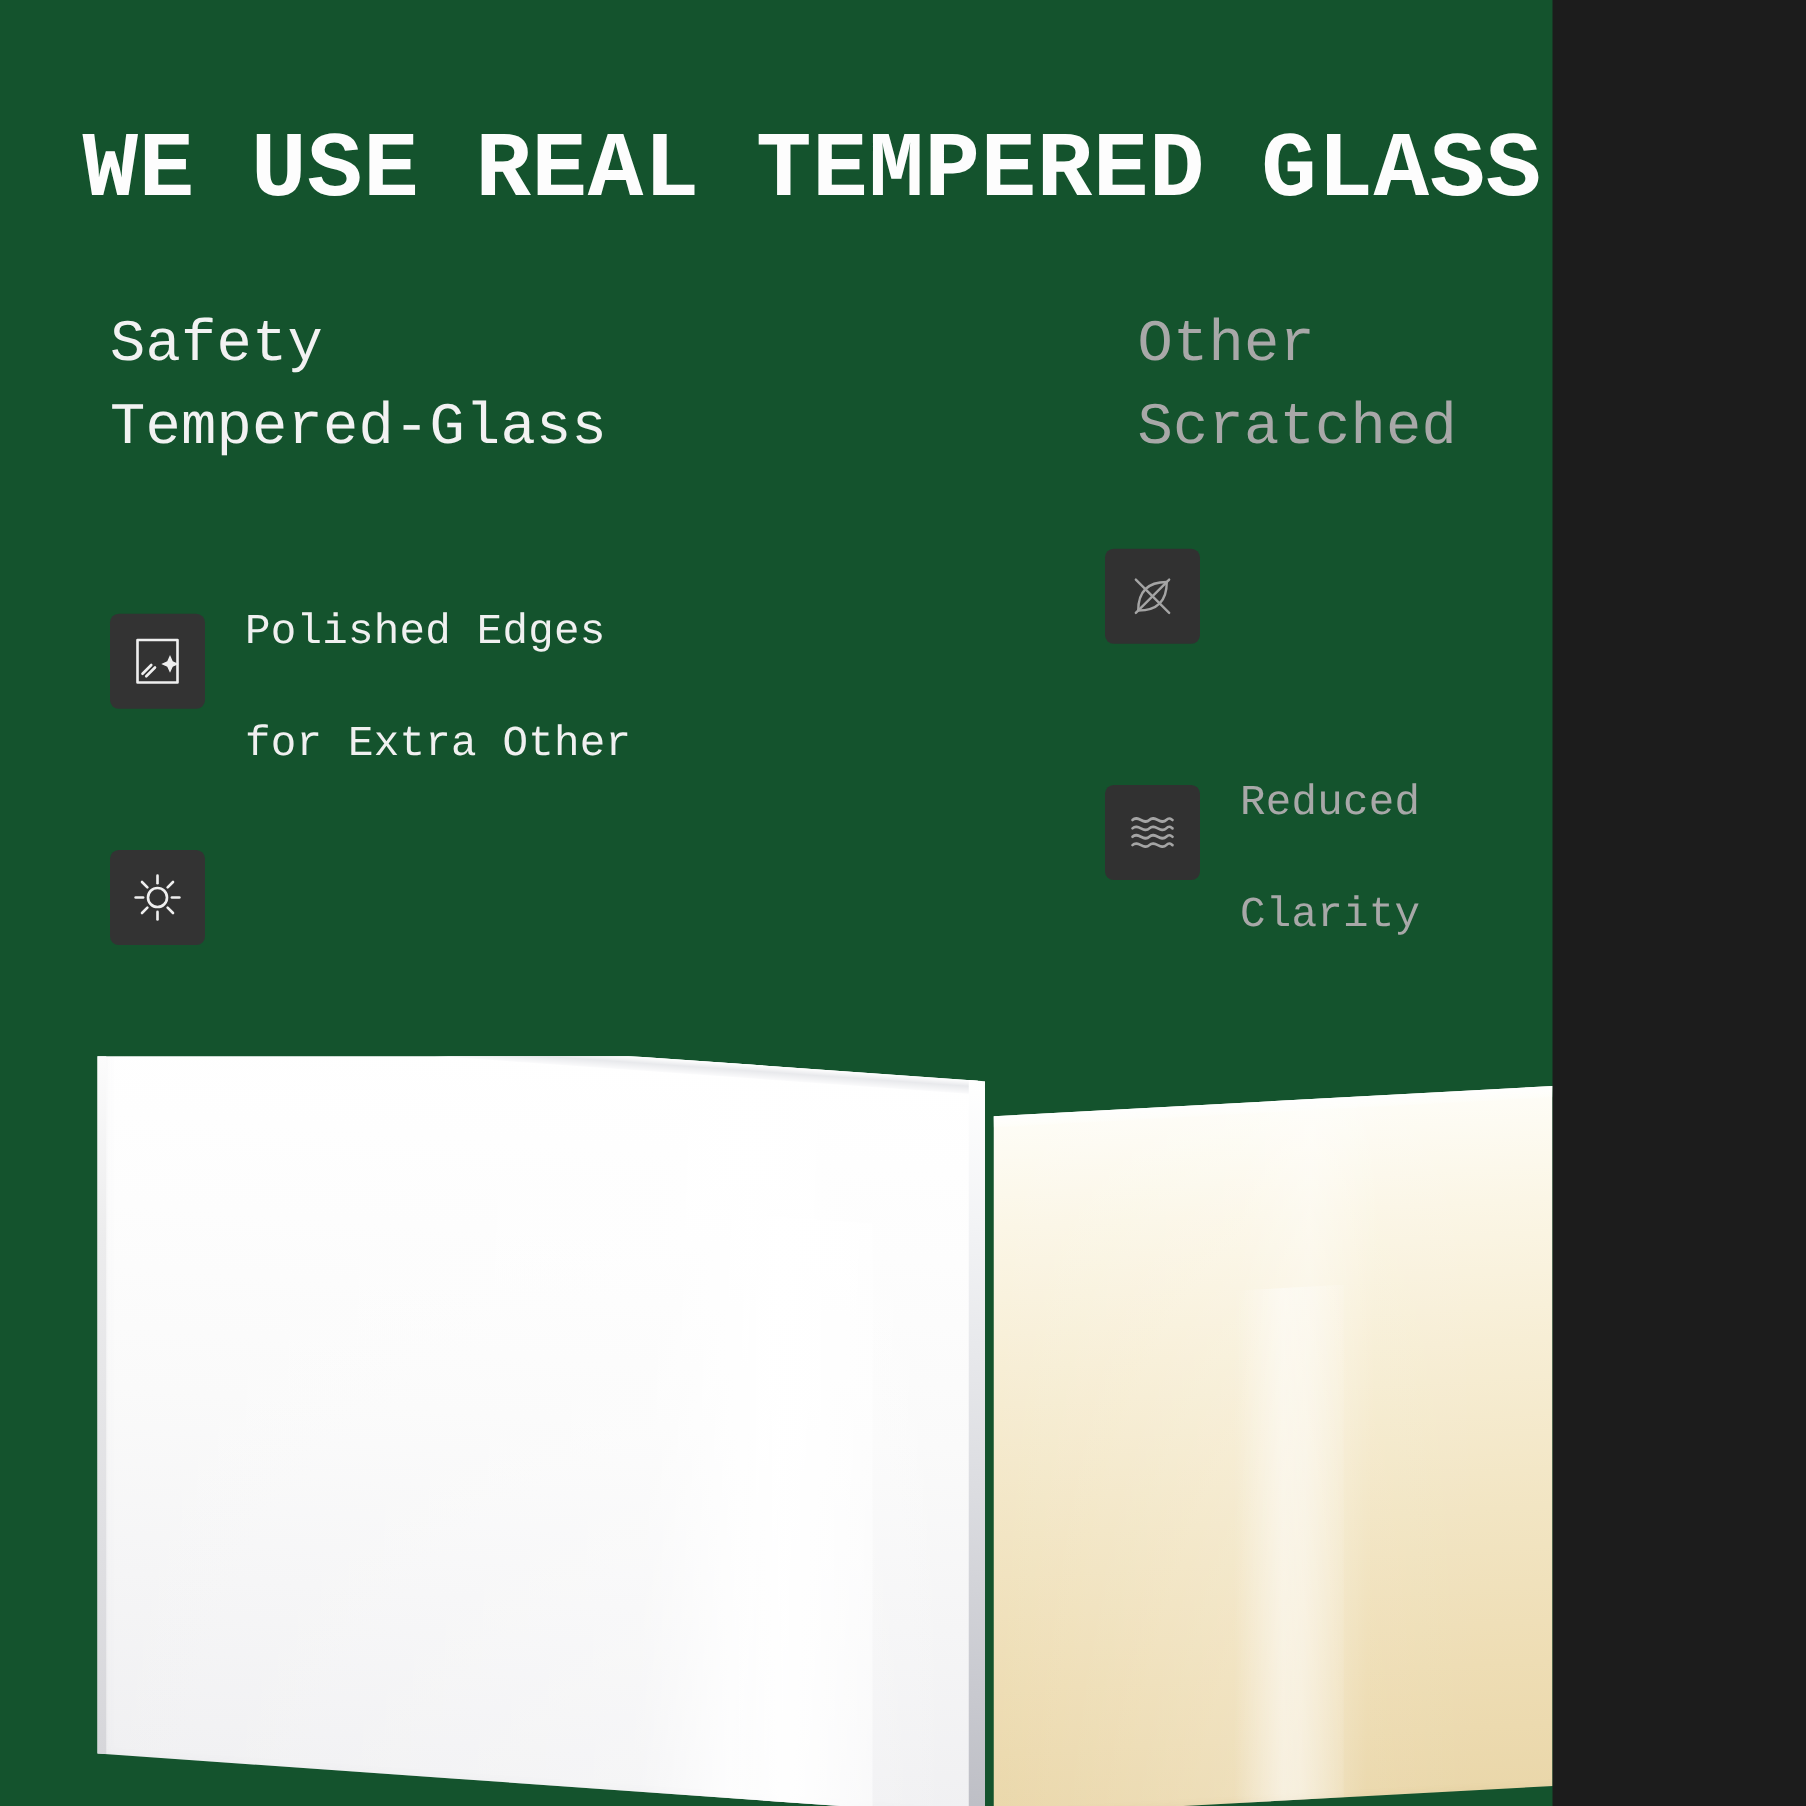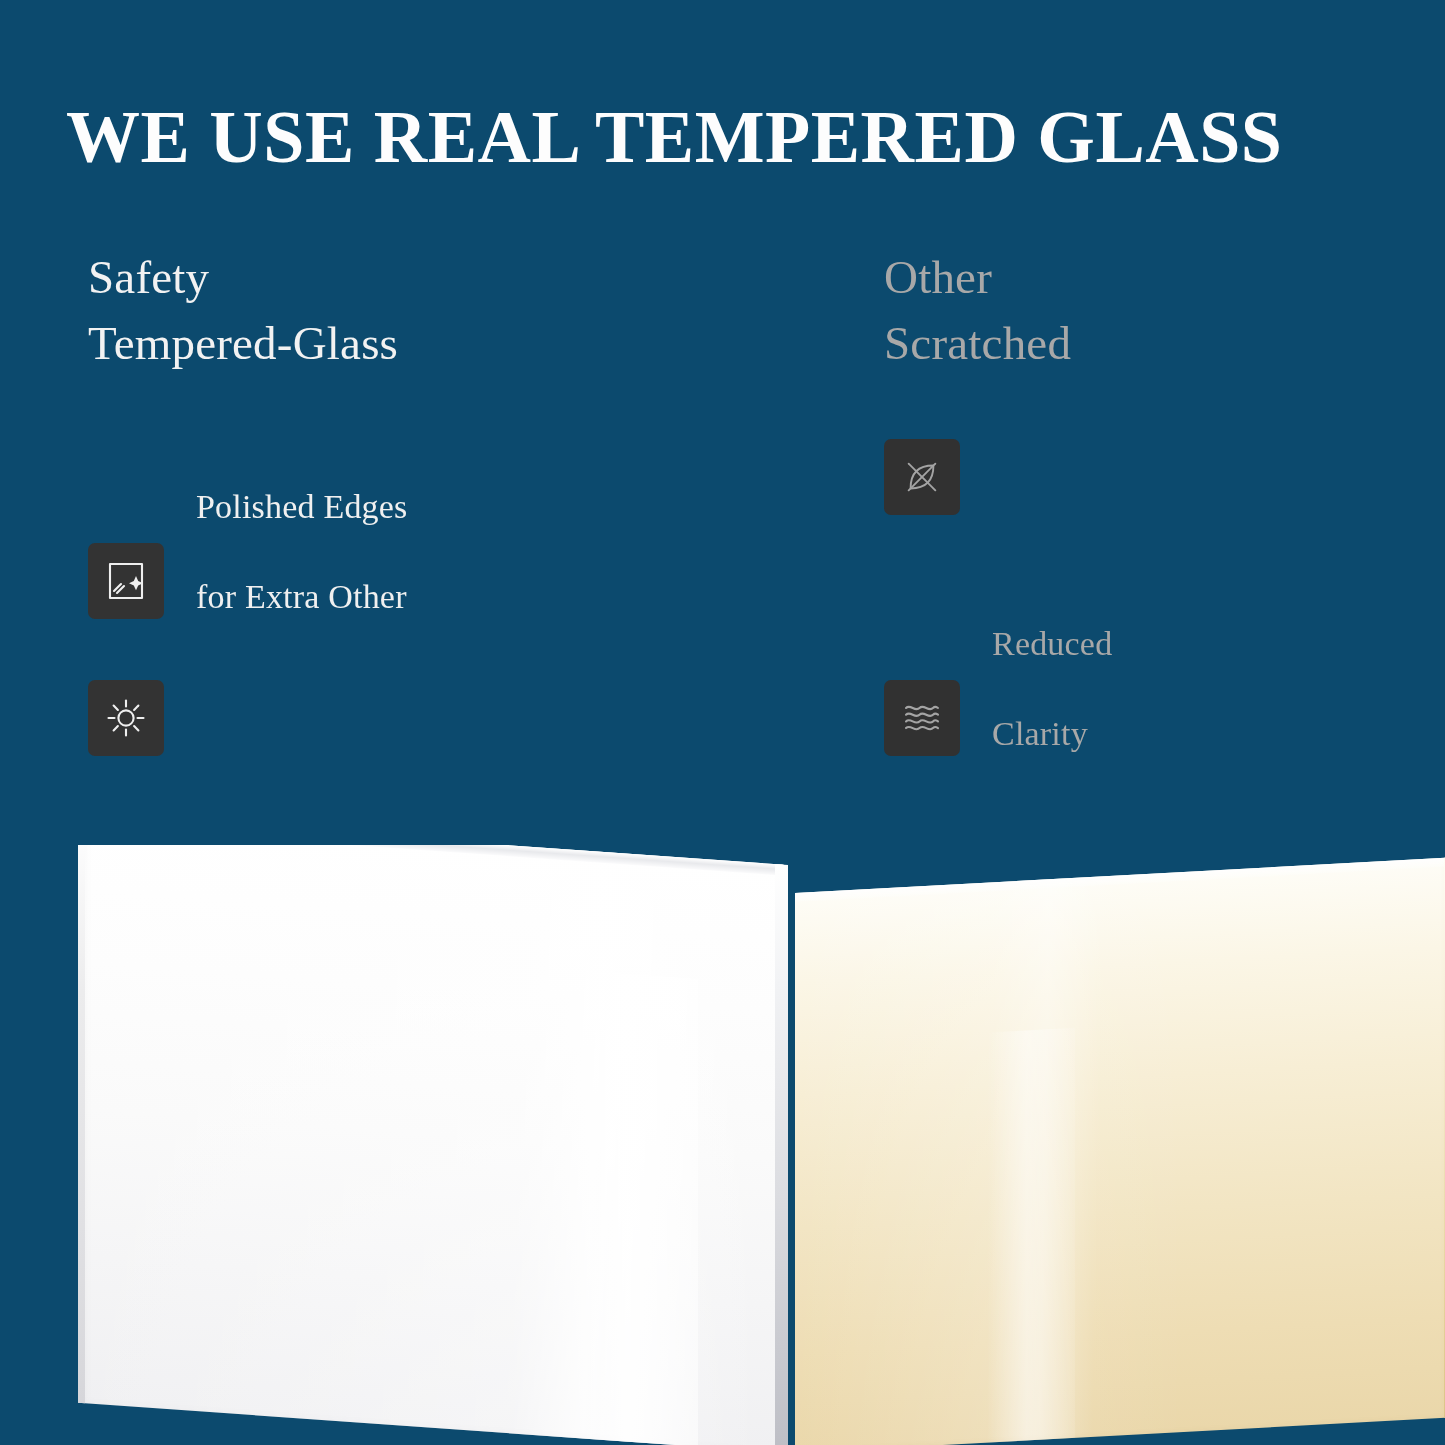--- a/index.html
+++ b/index.html
@@ -2,25 +2,25 @@
 <html><head>
 <meta charset="utf-8">
 <style>
   html, body {
     margin: 0;
     padding: 0;
     background: #1c1c1c;
   }
   .page {
     position: relative;
-    width: 1445px;
+    width: 1242px;
     height: 1445px;
-    background: #0c4a6e;
+    background: #14532d;
     overflow: hidden;
-    font-family: Liberation Serif, serif;
+    font-family: Liberation Mono, monospace;
     -webkit-font-smoothing: antialiased;
   }
 
   
   .title {
     position: absolute;
     left: 66px;
     top: 44px;
     width: 1330px;
     font-size: 74px;
@@ -40,28 +40,28 @@
   .col-right { left: 884px; width: 560px; }
 
   .col-heading {
     font-size: 47px;
     line-height: 66px;
     font-weight: 400;
     letter-spacing: 0.2px;
     margin: 0 0 0 0;
   }
   .col-left .col-heading  { color: #f2f2f2; }
-  .col-right .col-heading { color: #a8a8a8; }
+  .col-right .col-heading { color: #a8a8a8; margin-left: 26px; }
 
   .features {
     margin-top: 61px;
   }
   .feature {
     display: flex;
-    align-items: flex-end;
+    align-items: center;
     margin-bottom: 59px;
   }
   .feature:last-child { margin-bottom: 0; }
 
   .icon-tile {
     flex: 0 0 auto;
     width: 76px;
     height: 76px;
     border-radius: 7px;
     background: #333333;

